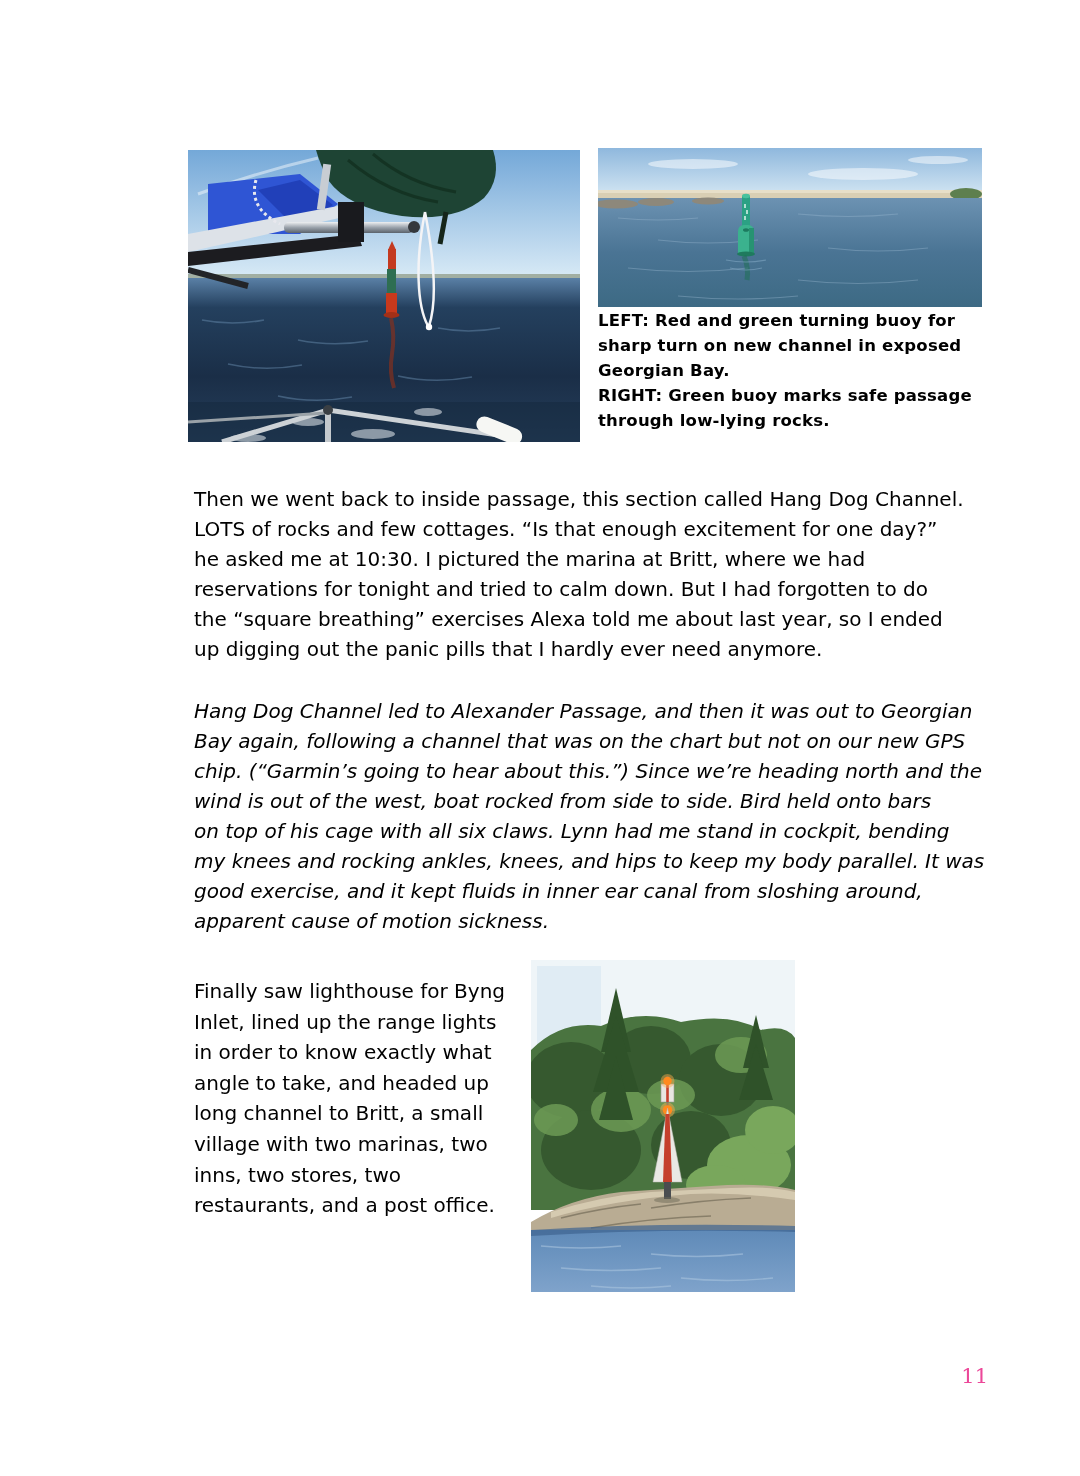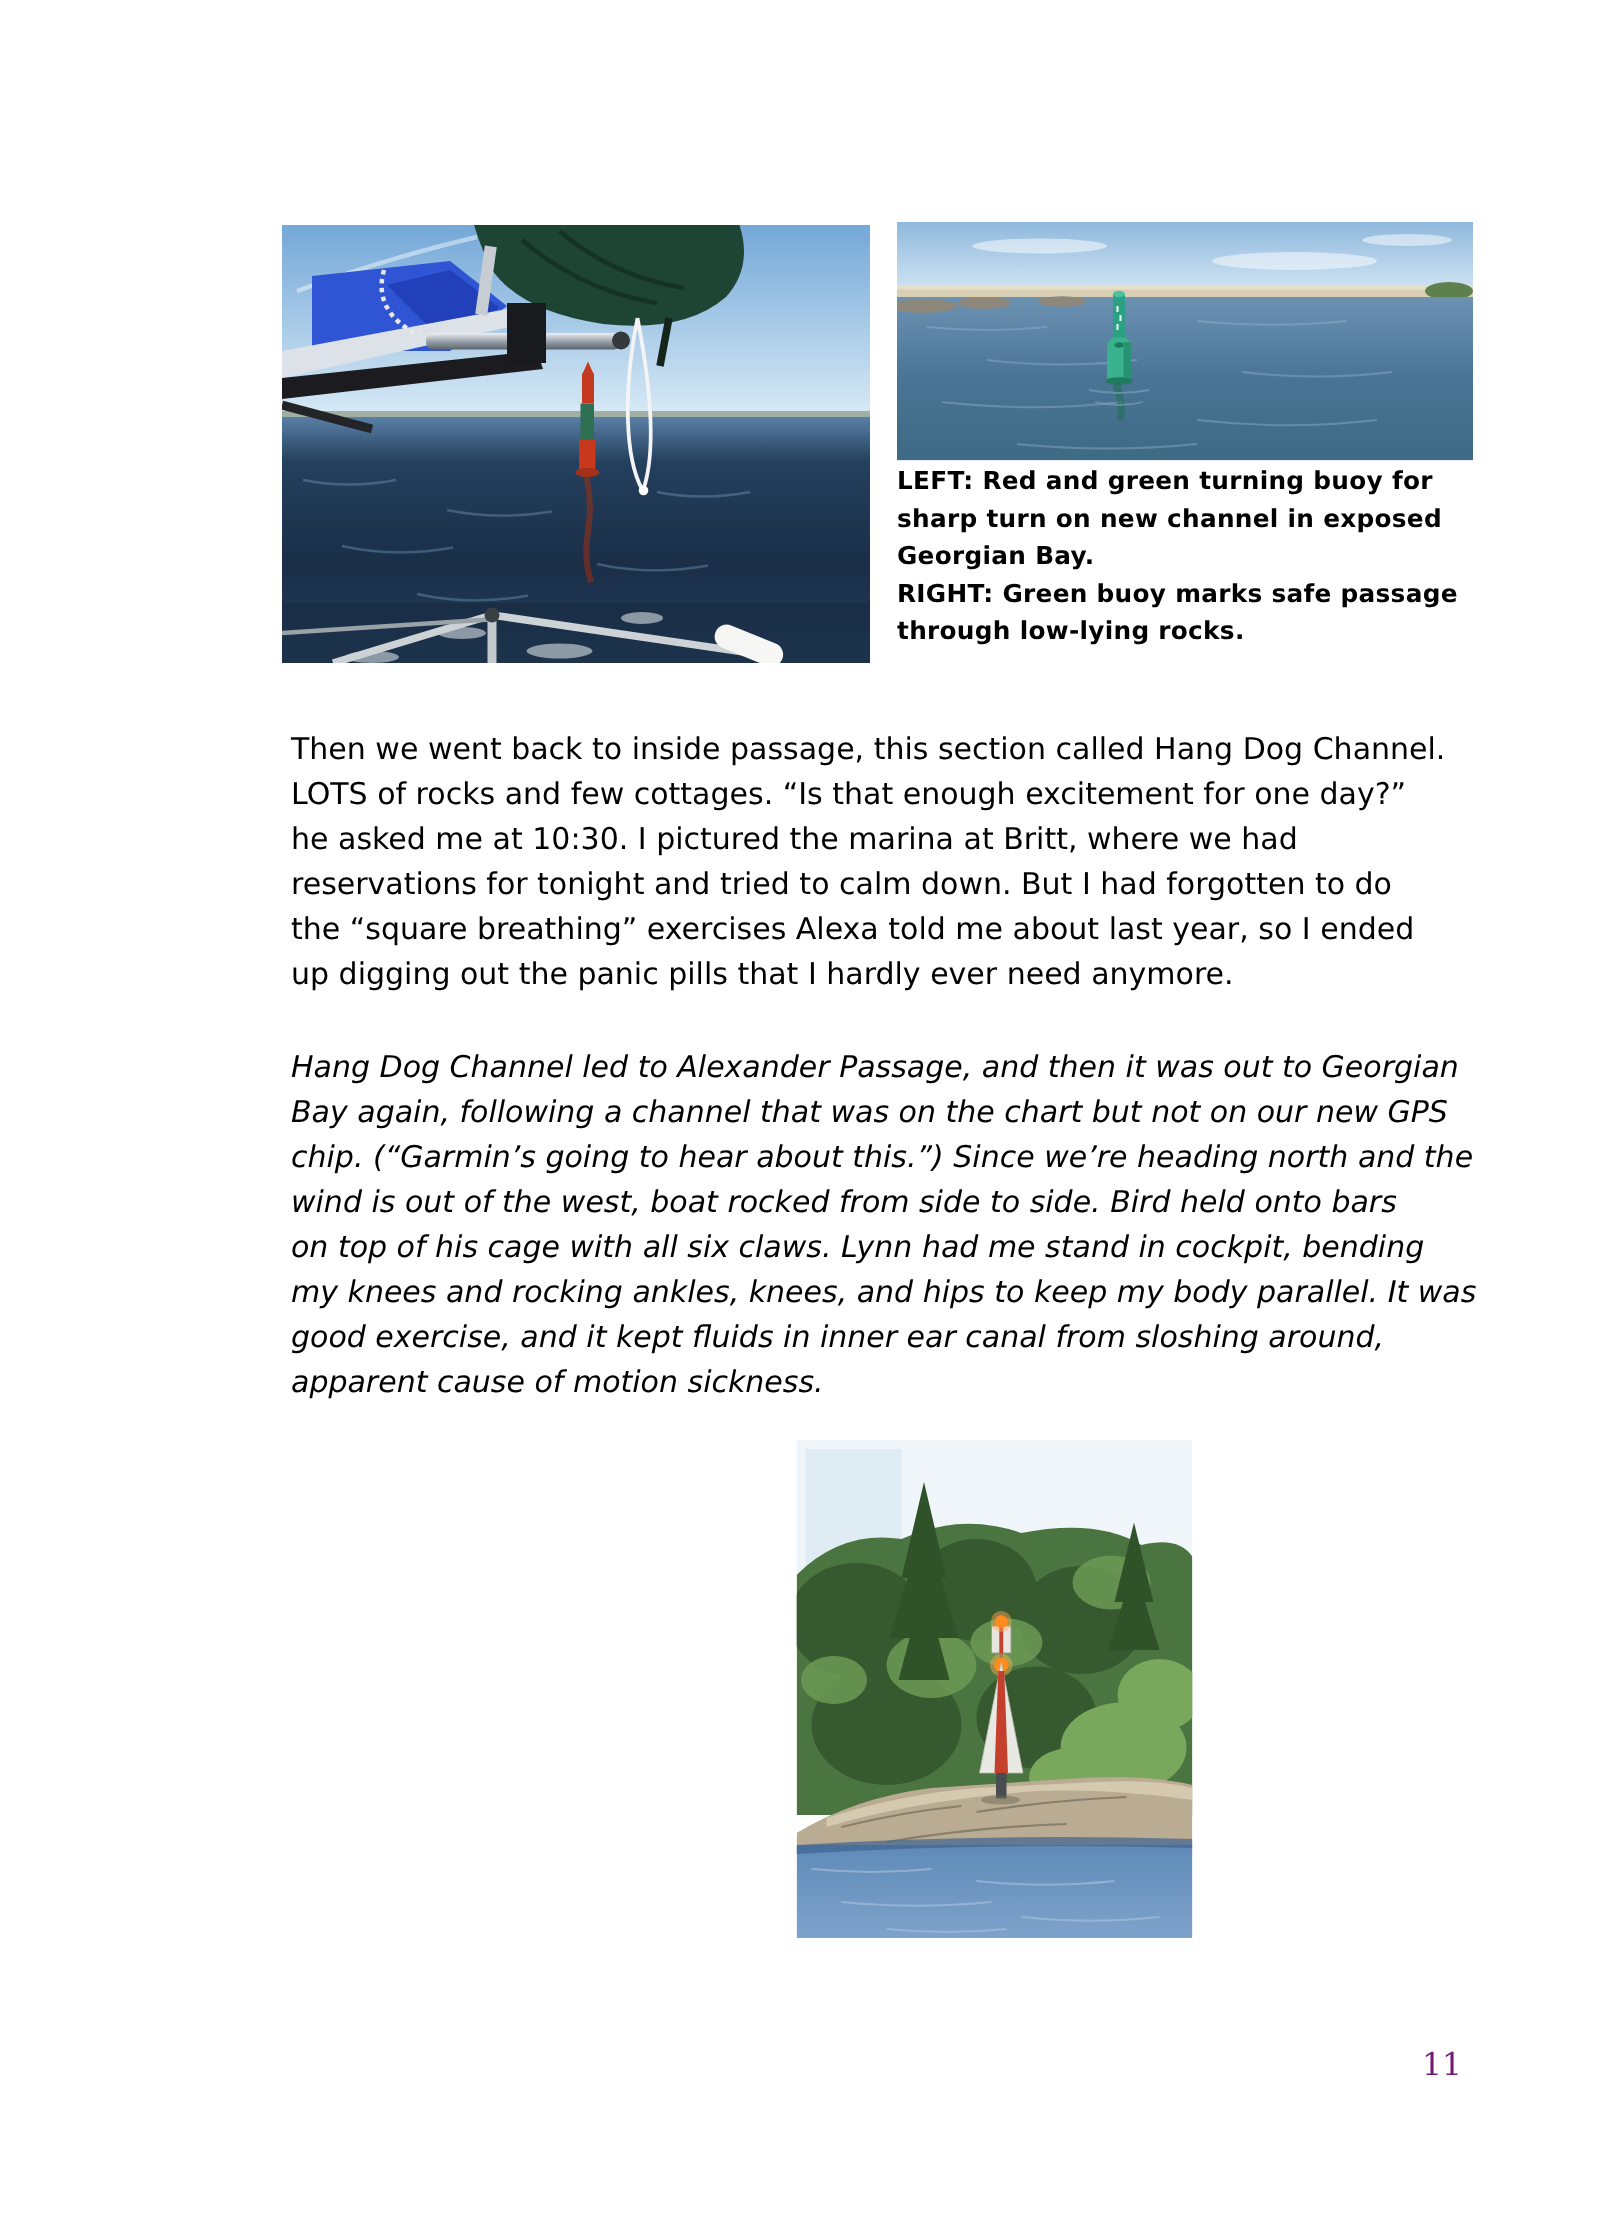--- a/index.html
+++ b/index.html
@@ -19,22 +19,22 @@
     white-space:pre; letter-spacing:0.2px;
   }
   .body-text {
     position:absolute; left:194px;
     font-size:20px; line-height:30px; white-space:pre;margin-top:12px;
   }
   .para1 { top:472px; }
   .para2 { top:684px;font-style:italic; }
   .para3 { top:964px; line-height:30.6px; }
   .page-number {
-    position:absolute; left:948px; top:1364px; width:40px; text-align:left;
-    font-family:"DejaVu Serif","Liberation Serif",serif; font-size:21px; color:#701a75;
+    position:absolute; left:948px; top:1364px; width:40px; text-align:right;
+    font-family:"DejaVu Serif","Liberation Serif",serif; font-size:21px; color:#ec4899;
   }
 </style>
 </head>
 <body>
 
 <div class="page">
 
   <figure class="photo photo-left">
     <svg viewBox="0 0 392 292" preserveAspectRatio="none">
       <defs>
@@ -177,20 +177,28 @@
 the “square breathing” exercises Alexa told me about last year, so I ended
 up digging out the panic pills that I hardly ever need anymore.</p>
   <p class="body-text para2">Hang Dog Channel led to Alexander Passage, and then it was out to Georgian
 Bay again, following a channel that was on the chart but not on our new GPS
 chip. (“Garmin’s going to hear about this.”) Since we’re heading north and the
 wind is out of the west, boat rocked from side to side. Bird held onto bars
 on top of his cage with all six claws. Lynn had me stand in cockpit, bending
 my knees and rocking ankles, knees, and hips to keep my body parallel. It was
 good exercise, and it kept fluids in inner ear canal from sloshing around,
 apparent cause of motion sickness.</p>
+  <p class="body-text para3">Finally saw lighthouse for Byng
+Inlet, lined up the range lights
+in order to know exactly what
+angle to take, and headed up
+long channel to Britt, a small
+village with two marinas, two
+inns, two stores, two
+restaurants, and a post office.</p>
 
   <figure class="photo photo-bottom">
     <svg viewBox="0 0 264 332" preserveAspectRatio="none">
       <defs>
         <linearGradient id="bwater" x1="0" y1="0" x2="0" y2="1">
           <stop offset="0" stop-color="#5f8ab8"></stop>
             <stop offset="1" stop-color="#7fa3cb"></stop>
         </linearGradient>
       </defs>
       <rect x="0" y="0" width="264" height="120" fill="#eff5f8"></rect>

